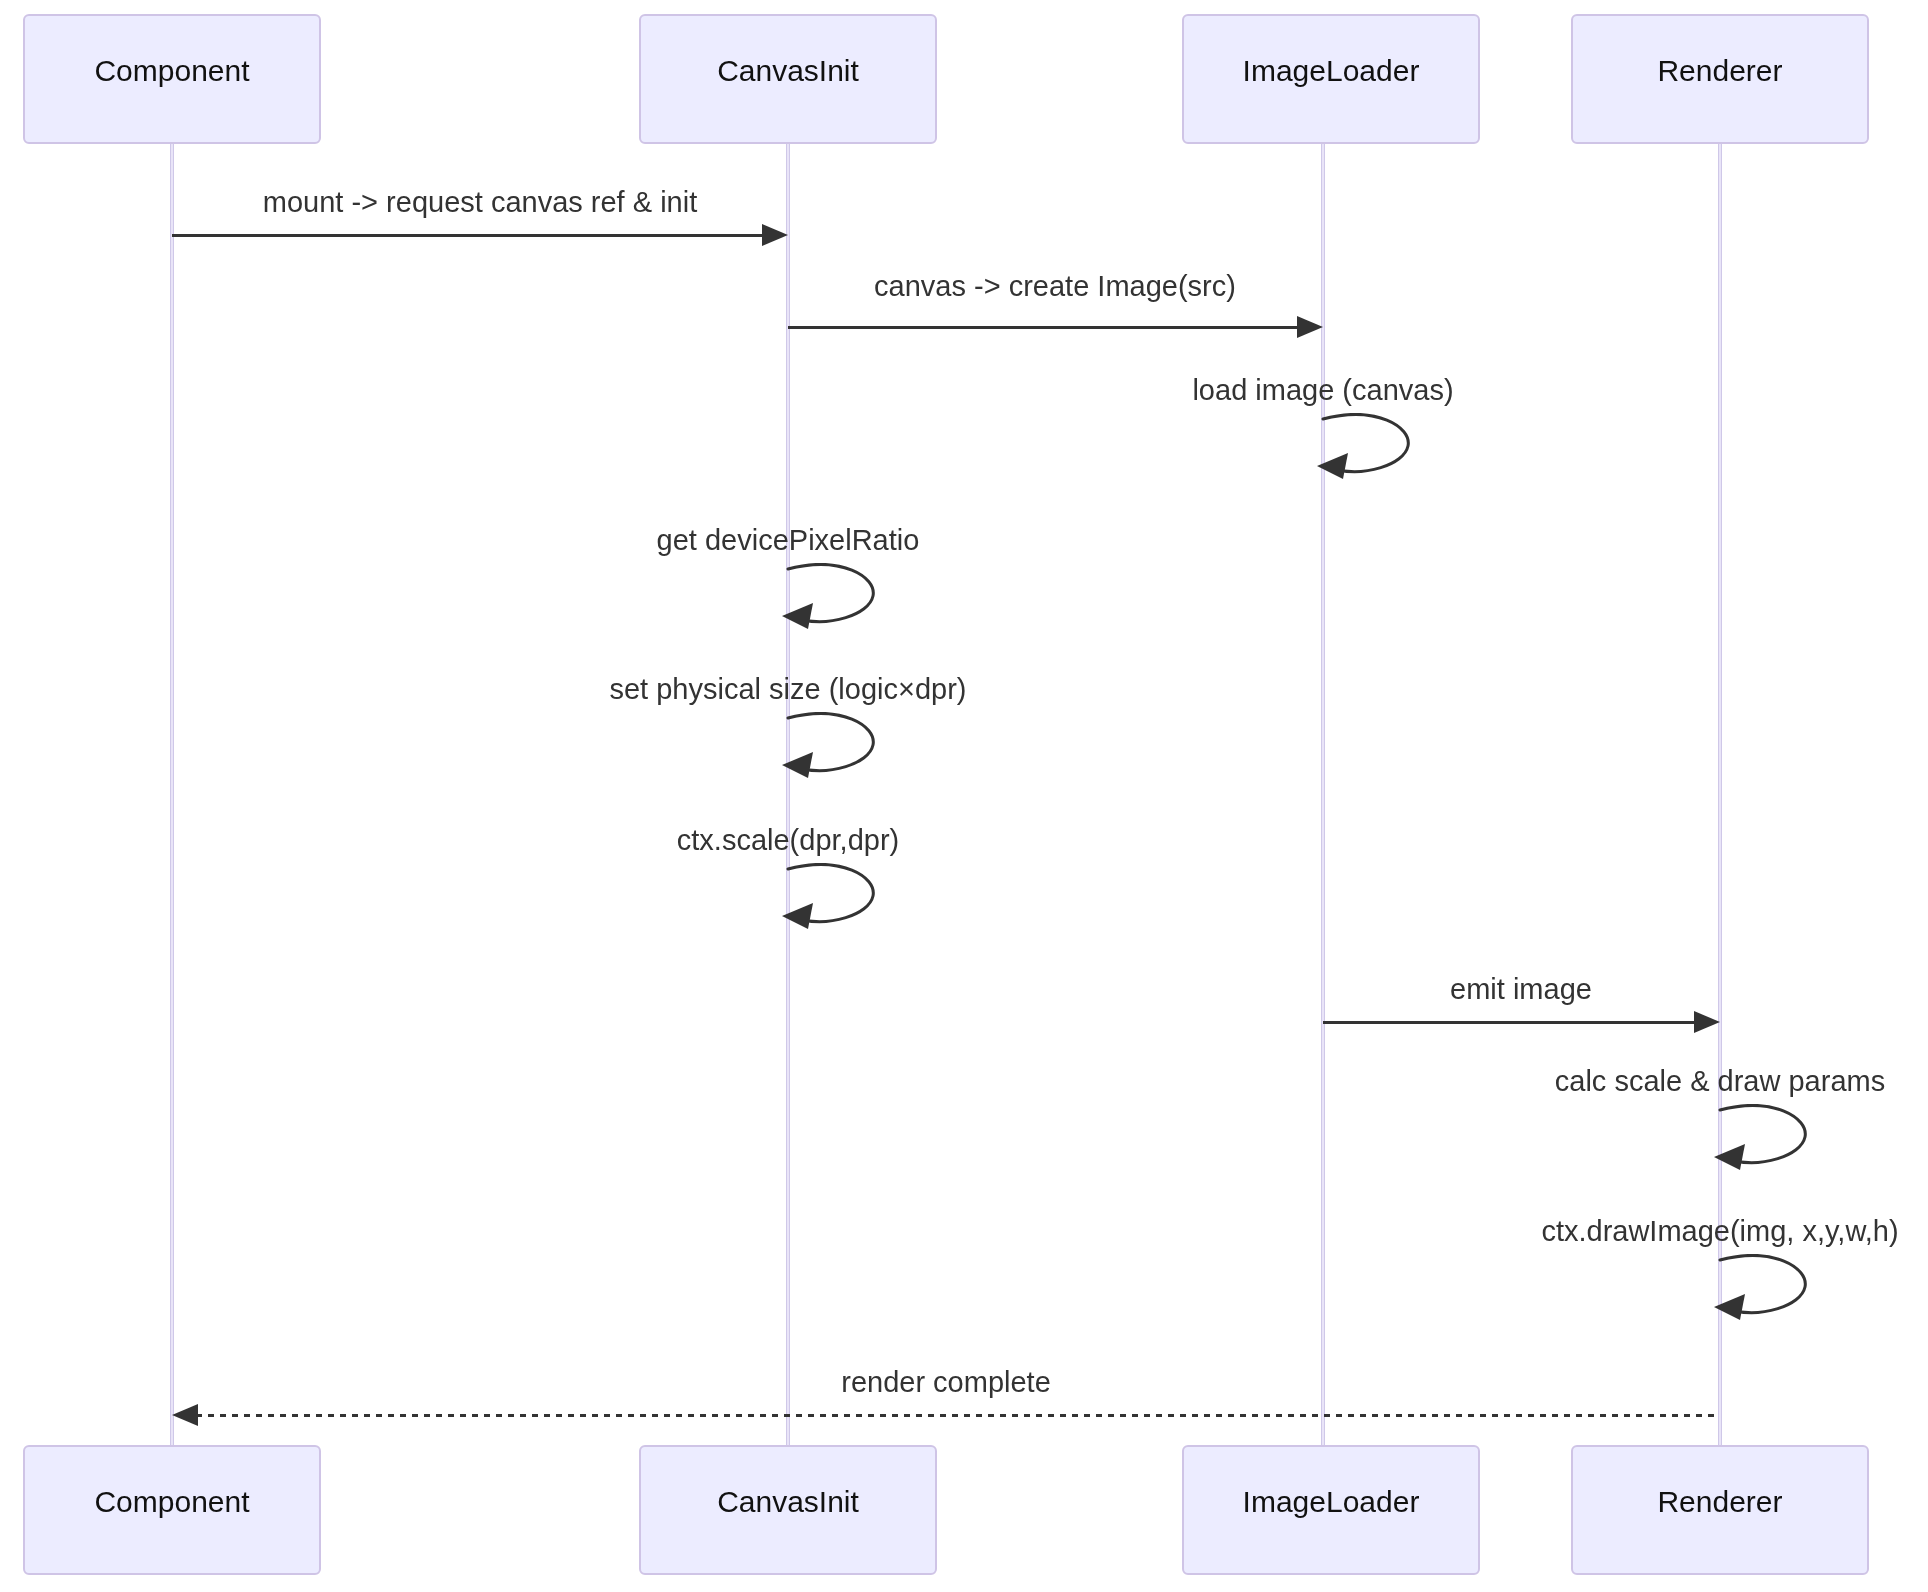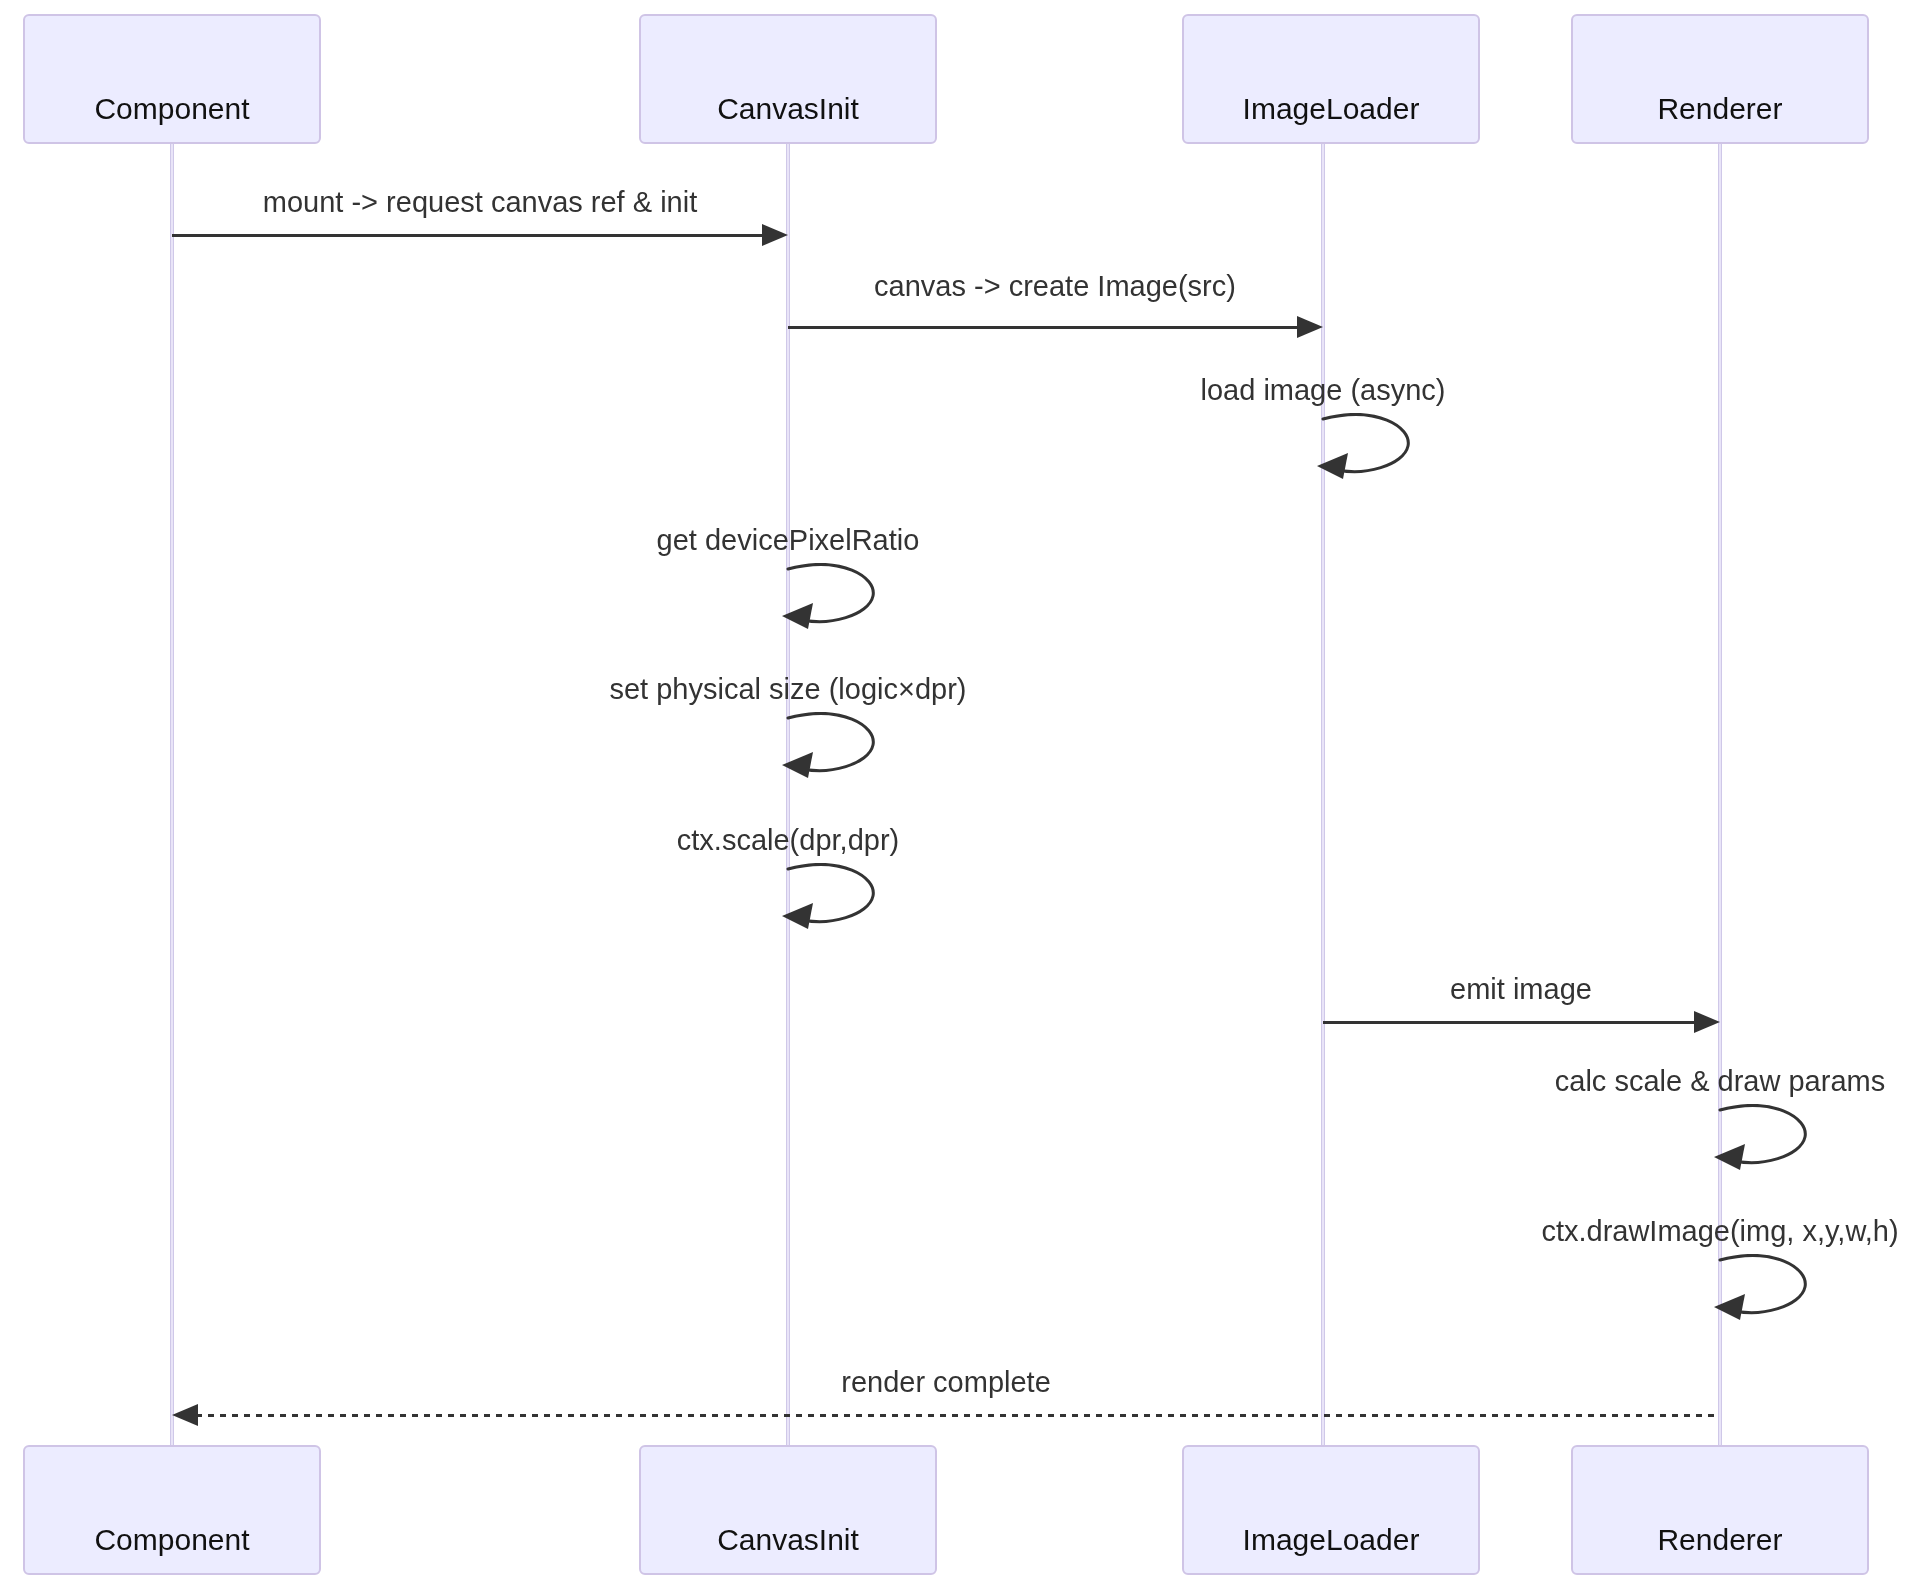--- a/index.html
+++ b/index.html
@@ -14,21 +14,21 @@
   
   .actor {
     position: absolute;
     box-sizing: border-box;
     width: 298px;
     height: 130px;
     background: var(--actor-fill, #ECECFF);
     border: 2px solid var(--actor-border, #CFC4E6);
     border-radius: 6px;
     display: flex;
-    align-items: flex-end;
+    align-items: center;
     justify-content: center;
     padding-bottom: 16px;
     font-size: 30px;
     color: #111111;
   }
   .actor.top { top: 14px; }
   .actor.bottom { top: 1445px; }
   .actor.a-component   { left: 23px; }
   .actor.a-canvasinit  { left: 639px; }
   .actor.a-imageloader { left: 1182px; }
@@ -104,21 +104,21 @@
     <div class="arrow-head right" style="left:762px; top:224px"></div>
   </div>
 
   <div>
     <div class="msg-label" style="left:1055px; top:270px">canvas -&gt; create Image(src)</div>
     <div class="msg-line" style="left:788px; top:326px; width:509px"></div>
     <div class="arrow-head right" style="left:1297px; top:316px"></div>
   </div>
 
   <div>
-    <div class="msg-label" style="left:1323px; top:374px">load image (async)</div>
+    <div class="msg-label" style="left:1323px; top:374px">load image (canvas)</div>
     <svg class="self-loop" style="left:1298px; top:413px" width="130" height="70" viewBox="0 0 130 70">
       <path d="M 25 6 C 78 -8 114 14 110 33 C 106 52 66 64 36 56" fill="none" stroke="currentColor" stroke-width="3" stroke-linecap="round"></path>
       <polygon points="19,53 50,40 45,66" fill="currentColor"></polygon>
     </svg>
   </div>
 
   <div>
     <div class="msg-label" style="left:788px; top:524px">get devicePixelRatio</div>
     <svg class="self-loop" style="left:763px; top:563px" width="130" height="70" viewBox="0 0 130 70">
       <path d="M 25 6 C 78 -8 114 14 110 33 C 106 52 66 64 36 56" fill="none" stroke="currentColor" stroke-width="3" stroke-linecap="round"></path>

